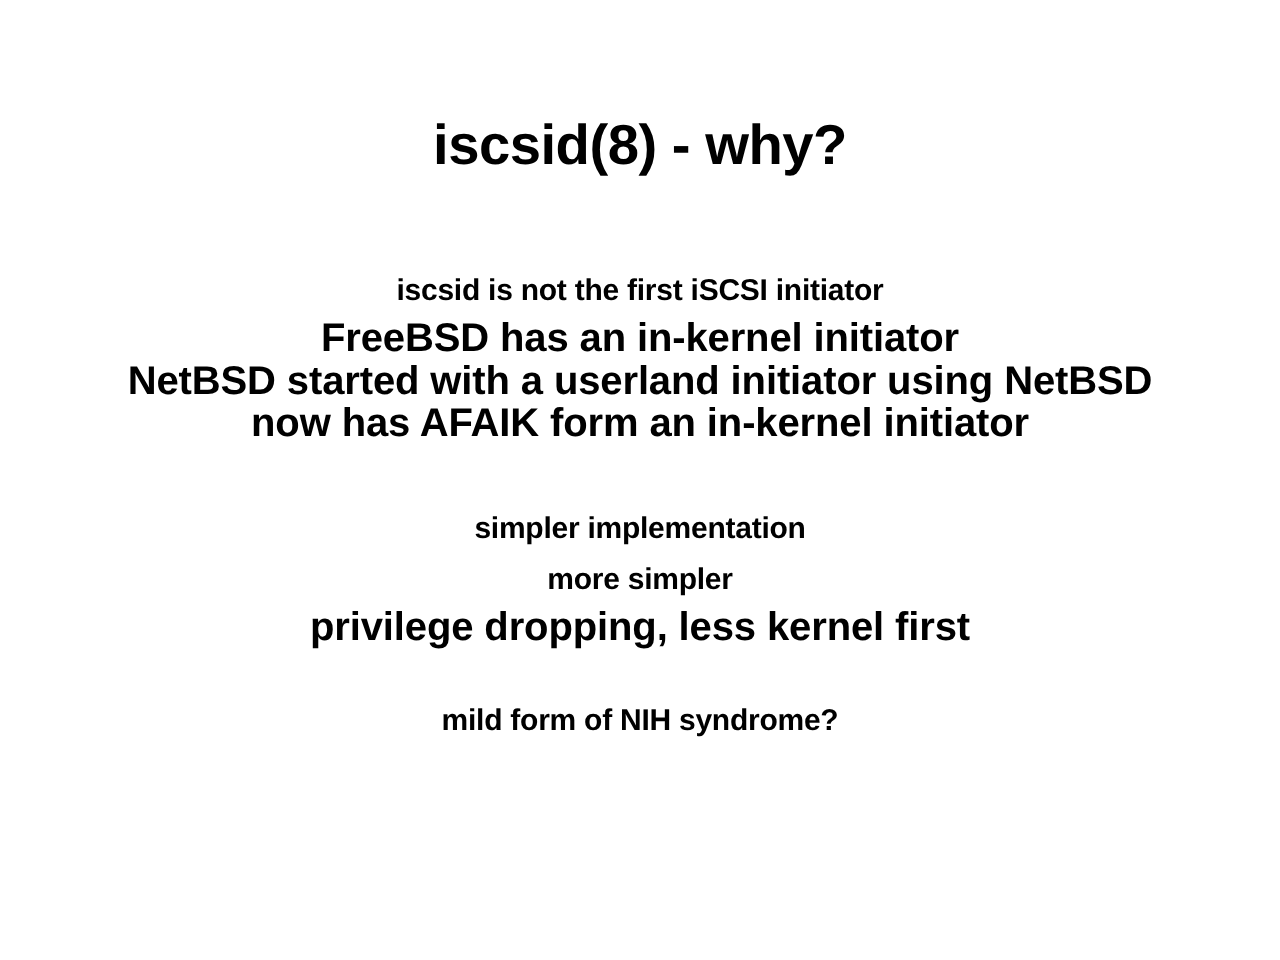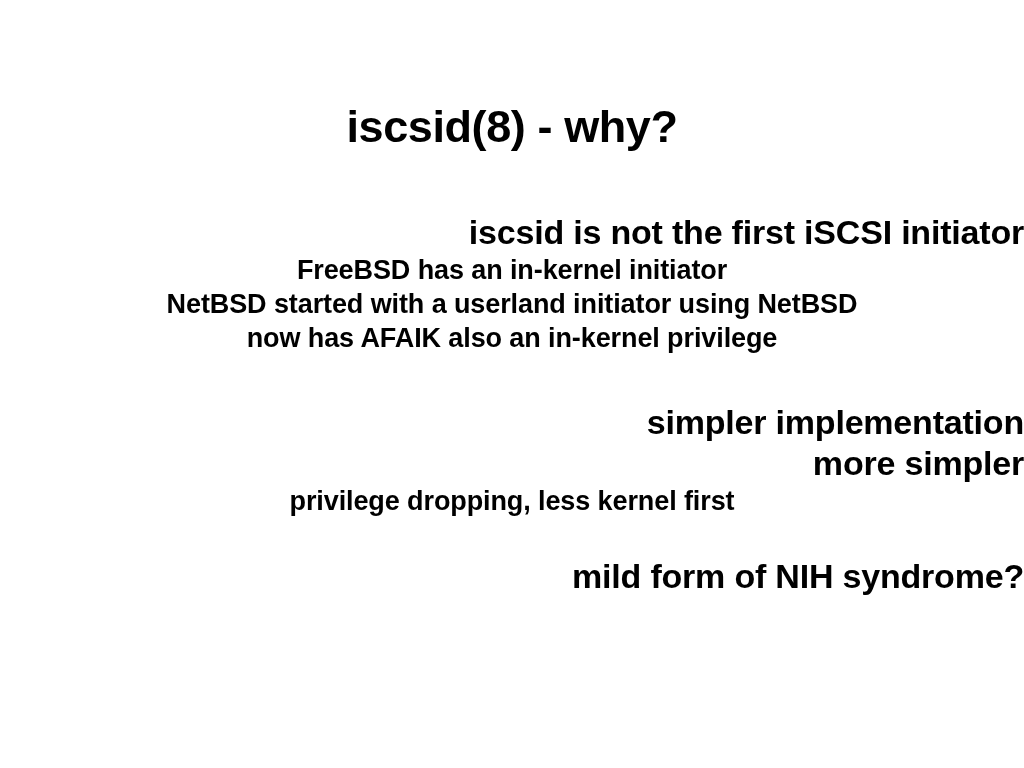--- a/index.html
+++ b/index.html
@@ -19,21 +19,21 @@
     width: 1024px;
     height: 768px;
     margin: 0 auto;
     background: #ffffff;
     overflow: hidden;
     box-sizing: border-box;
   }
 
   .slide-title {
     position: absolute;
-    top: 103px;
+    top: 92px;
     left: 0;
     width: 1024px;
     text-align: center;
     font-size: 45px;
     font-weight: bold;
     line-height: 1.06;
     letter-spacing: -0.4px;
     color: #000000;
     white-space: nowrap;
   }
@@ -53,29 +53,28 @@
   .line {
     width: 100%;
     text-align: center;
     font-weight: bold;
     color: #000000;
     white-space: nowrap;
   }
 
   
   .line.lg {
-    font-size: 34px;
+    font-size: 24px;
     line-height: 41px;
     letter-spacing: -0.2px;
-    text-align: right;
   }
 
   
   .line.sm {
-    font-size: 27px;
+    font-size: 32px;
     line-height: 34px;
     letter-spacing: -0.1px;
   }
 
   
   .block-gap {
     height: 47px;
   }
 
   .line-gap {
@@ -88,21 +87,21 @@
 <div class="slide">
 
   <div class="slide-title">iscsid(8) - why?</div>
 
   <div class="body-area">
 
     <div class="block">
       <div class="line lg">iscsid is not the first iSCSI initiator</div>
       <div class="line sm">FreeBSD has an in-kernel initiator</div>
       <div class="line sm">NetBSD started with a userland initiator using NetBSD</div>
-      <div class="line sm">now has AFAIK also an in-kernel privilege</div>
+      <div class="line sm">now has AFAIK form an in-kernel initiator</div>
     </div>
 
     <div class="block-gap"></div>
 
     <div class="block">
       <div class="line lg">simpler implementation</div>
       <div class="line lg">more simpler</div>
       <div class="line sm">privilege dropping, less kernel first</div>
     </div>
 

